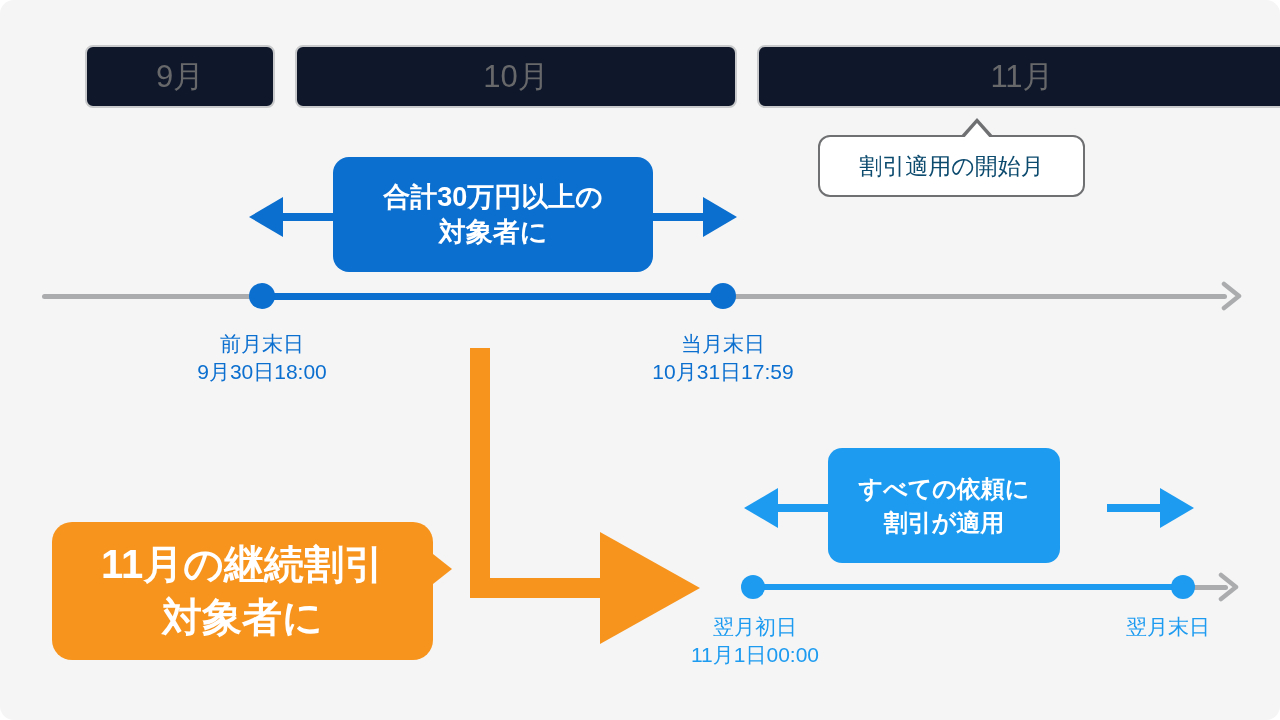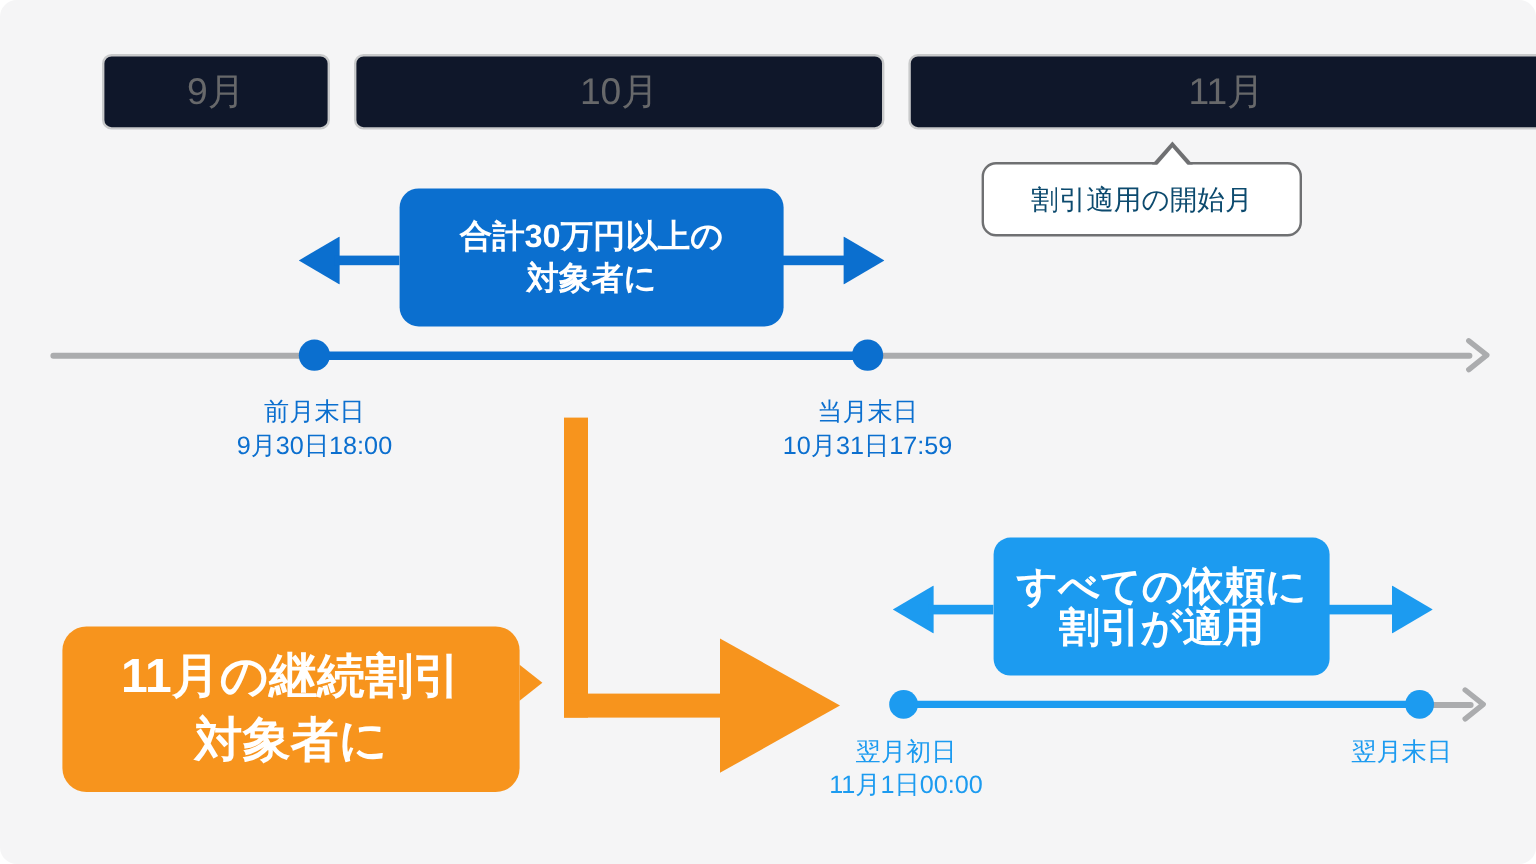--- a/index.html
+++ b/index.html
@@ -24,21 +24,21 @@
   .callout{position:absolute;left:818px;top:135px;width:267px;height:62px;background:#fff;border:2.5px solid #6F7072;border-radius:12px;
     display:flex;align-items:center;justify-content:center;font-size:23px;color:#0c4a6e;}
   .callout::before{content:"";position:absolute;left:140px;top:-19px;width:0;height:0;
     border-left:17px solid transparent;border-right:17px solid transparent;border-bottom:19px solid #6F7072;}
   .callout::after{content:"";position:absolute;left:143px;top:-14px;width:0;height:0;
     border-left:14px solid transparent;border-right:14px solid transparent;border-bottom:16px solid #fff;}
 
   
   .banner{position:absolute;color:#fff;font-weight:bold;text-align:center;display:flex;flex-direction:column;align-items:center;justify-content:center;}
   .banner-payment{left:333px;top:157px;width:320px;height:115px;background:var(--dark-blue);border-radius:16px;font-size:27px;line-height:35px;}
-  .banner-discount{left:828px;top:448px;width:280px;height:115px;background:var(--bright-blue);border-radius:14px;font-size:34px;line-height:34px;}
+  .banner-discount{left:828px;top:448px;width:232px;height:115px;background:var(--bright-blue);border-radius:14px;font-size:24px;line-height:34px;}
   .banner-eligibility{left:52px;top:522px;width:381px;height:138px;background:var(--orange);border-radius:20px;font-size:40px;line-height:53px;}
   .banner-eligibility::after{content:"";position:absolute;right:-19px;top:32px;width:0;height:0;
     border-top:15px solid transparent;border-bottom:15px solid transparent;border-left:19px solid var(--orange);}
 
   .harrow{position:absolute;}
   .arrow-dark{color:var(--dark-blue);}
   .arrow-bright{color:var(--bright-blue);}
 
   
   .tl-gray{position:absolute;height:5px;background:var(--gray-line);border-radius:3px;}

